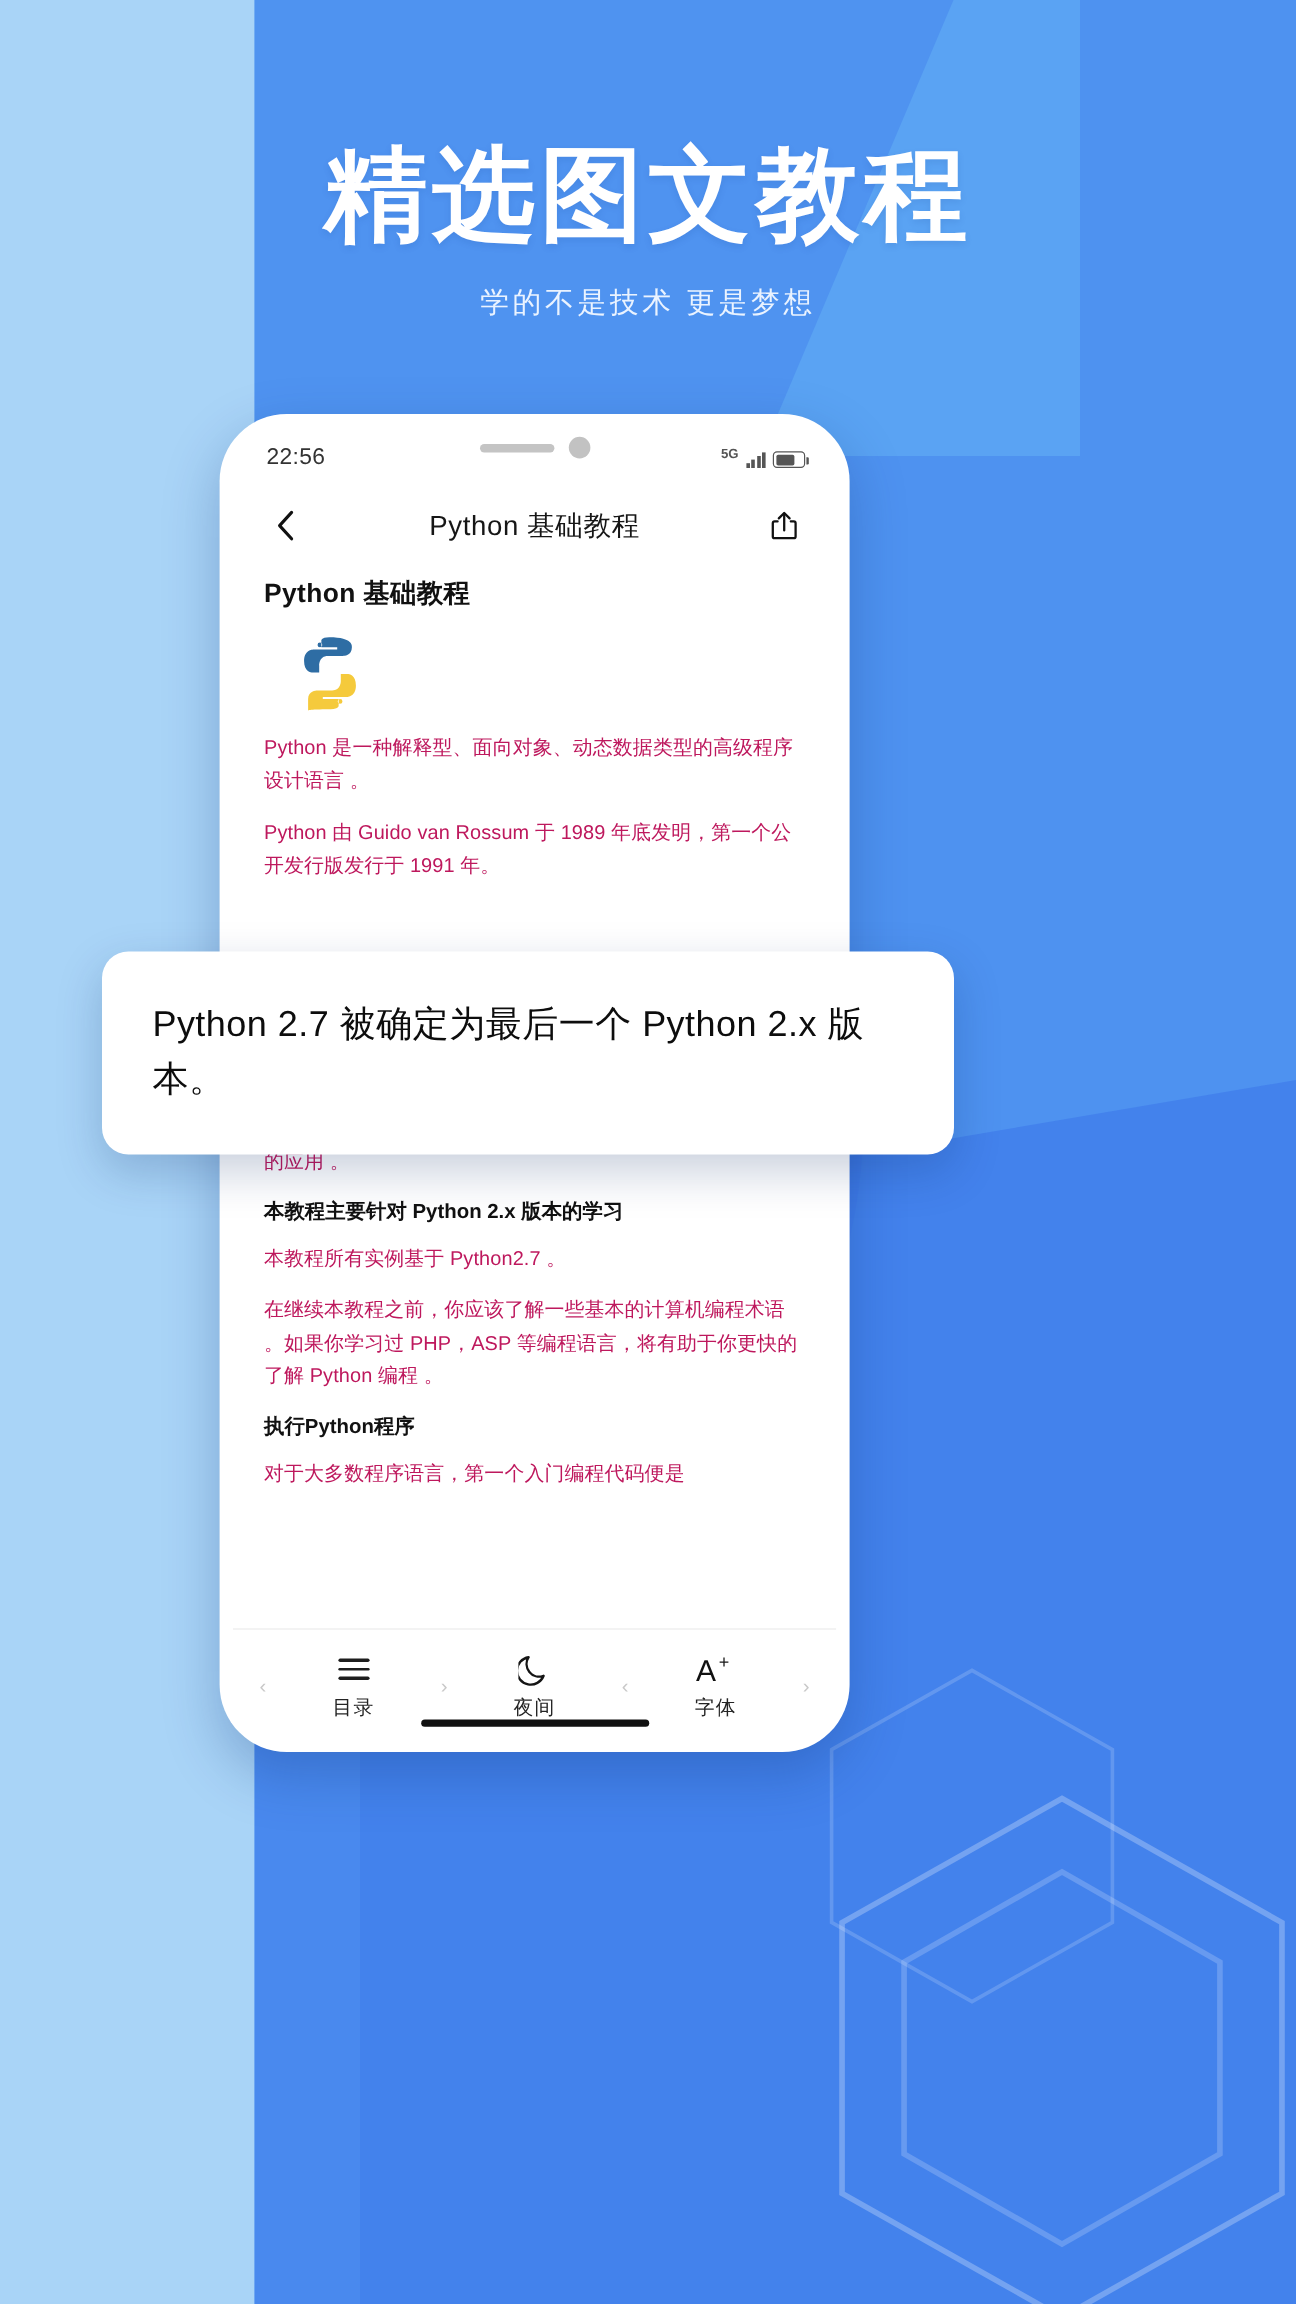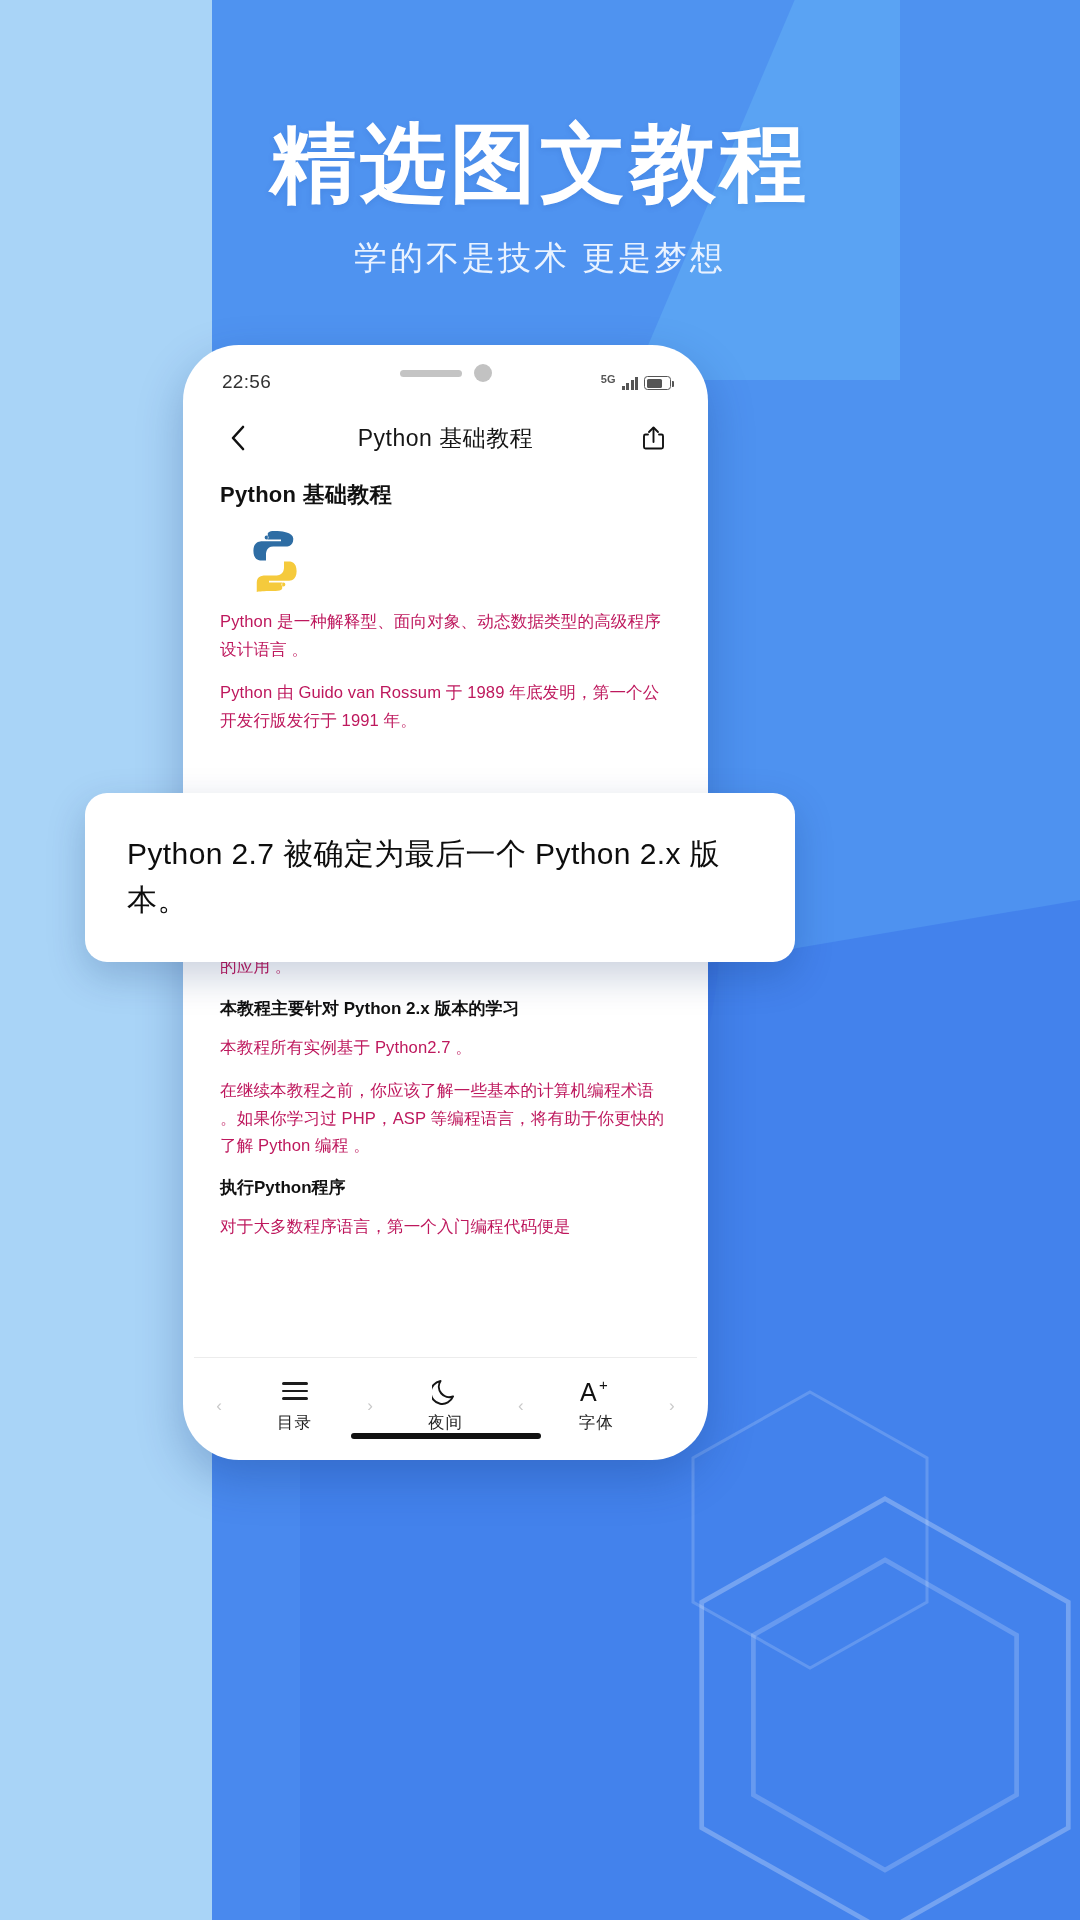--- a/index.html
+++ b/index.html
@@ -60,21 +60,21 @@
   .bg-hex2 { position: absolute; right: 120px; bottom: 240px; width: 300px; height: 300px; opacity: .28; }
 
   
   .header { position: absolute; left: 0; top: 118px; width: 1080px; text-align: center; z-index: 5; }
   .header h1 {
     font-size: 86px; line-height: 1.05; color: #ffffff; font-weight: 700;
     letter-spacing: 4px;
     text-shadow: 0 2px 6px rgba(20,60,140,.12);
   }
   .header .sub {
-    margin-top: 28px; font-size: 33px; color: #eaf3ff; letter-spacing: 3px; font-weight: 400;
+    margin-top: 28px; font-size: 24px; color: #eaf3ff; letter-spacing: 3px; font-weight: 400;
   }
 
   
   .phone {
     position: absolute; left: 183px; top: 345px;
     width: 525px; height: 1115px;
     background: #ffffff;
     border-radius: 56px;
     box-shadow: 0 18px 46px rgba(14,50,120,.28);
     padding: 11px;

